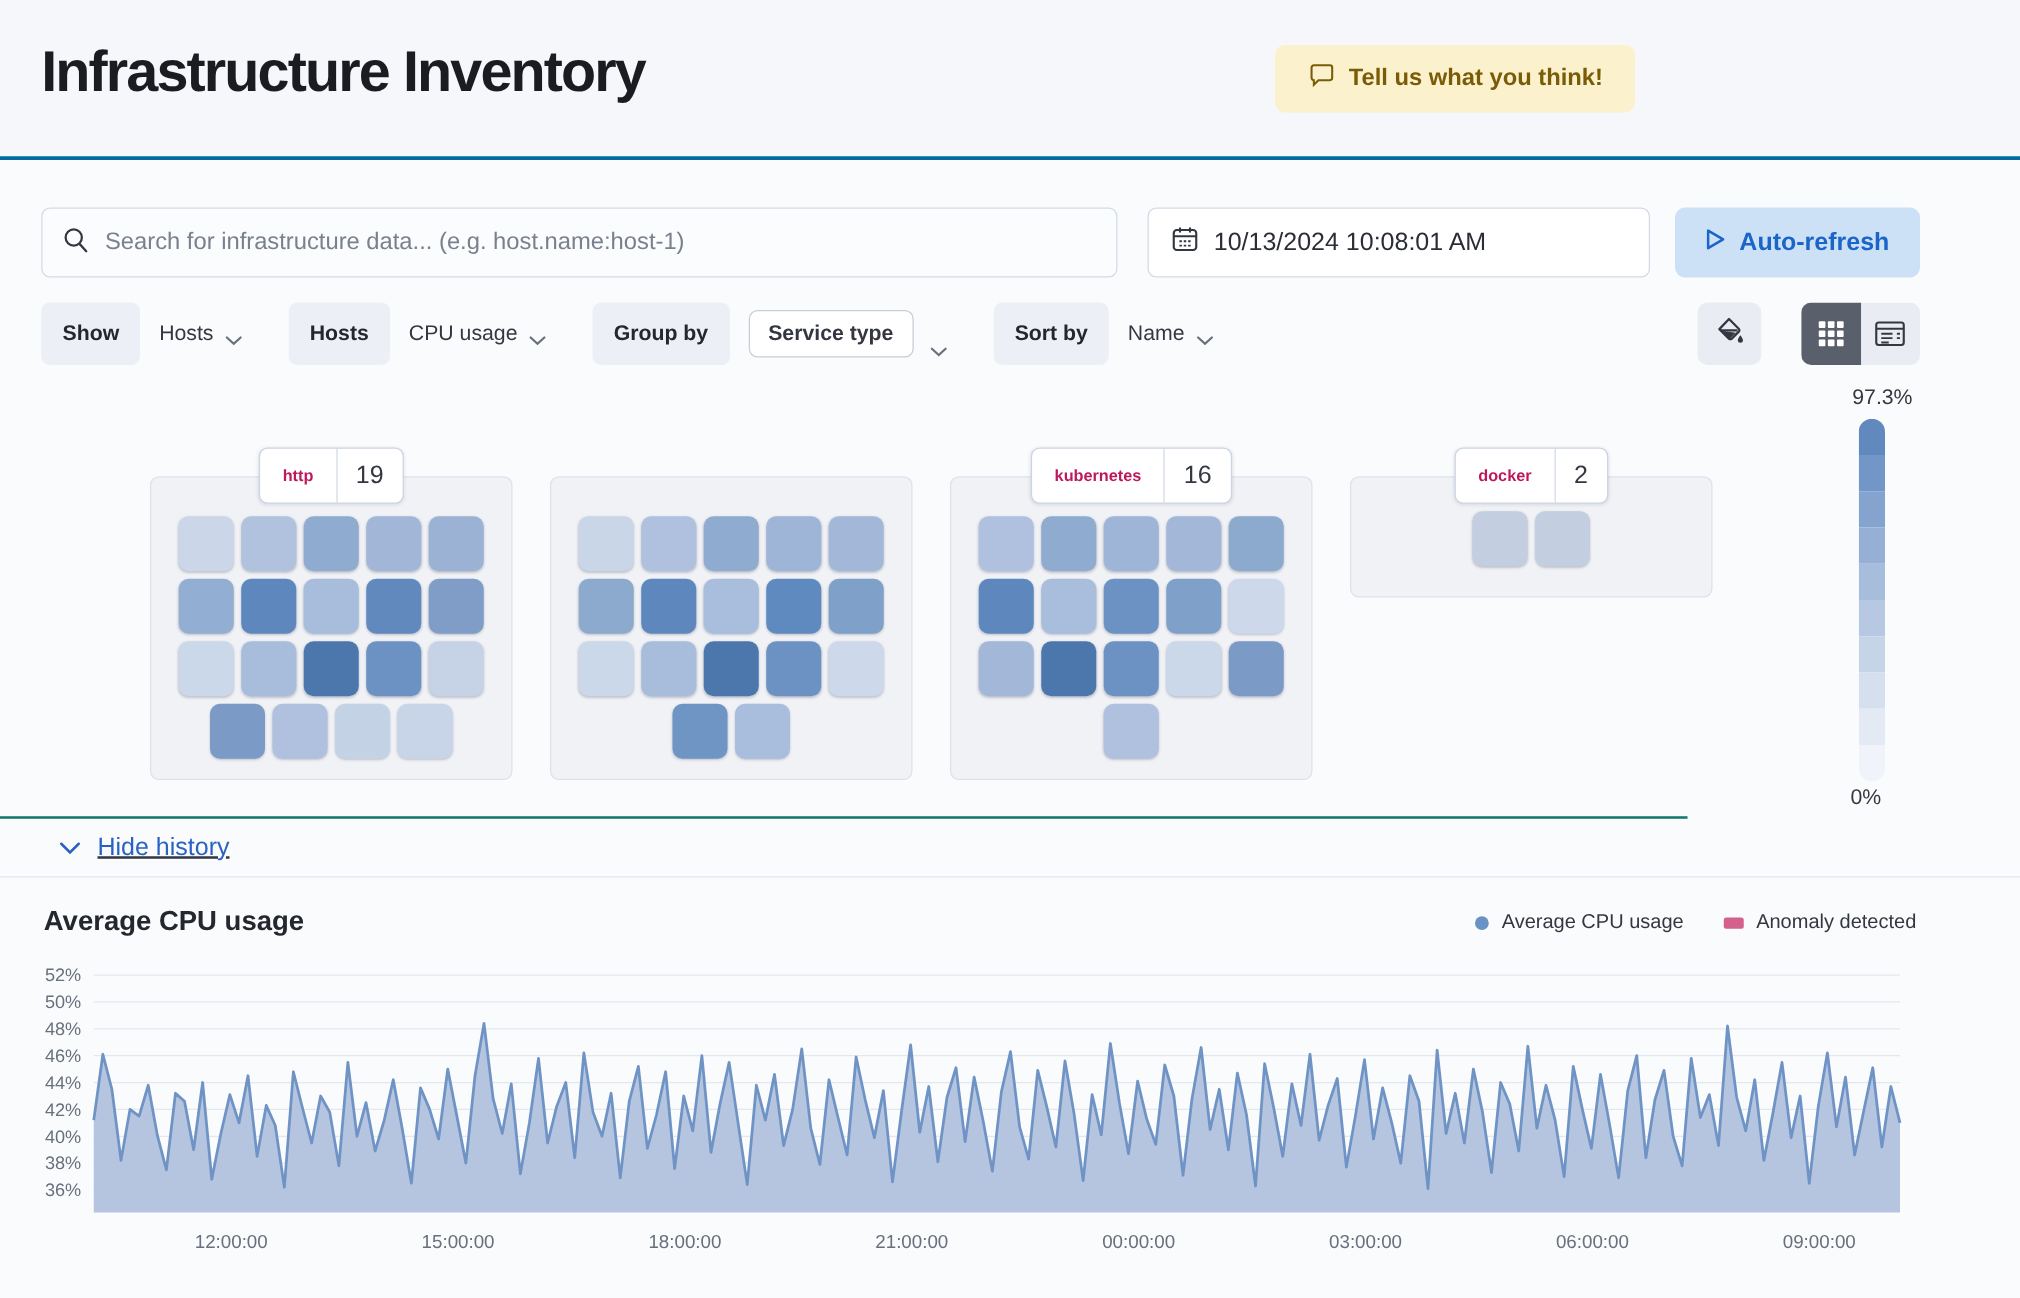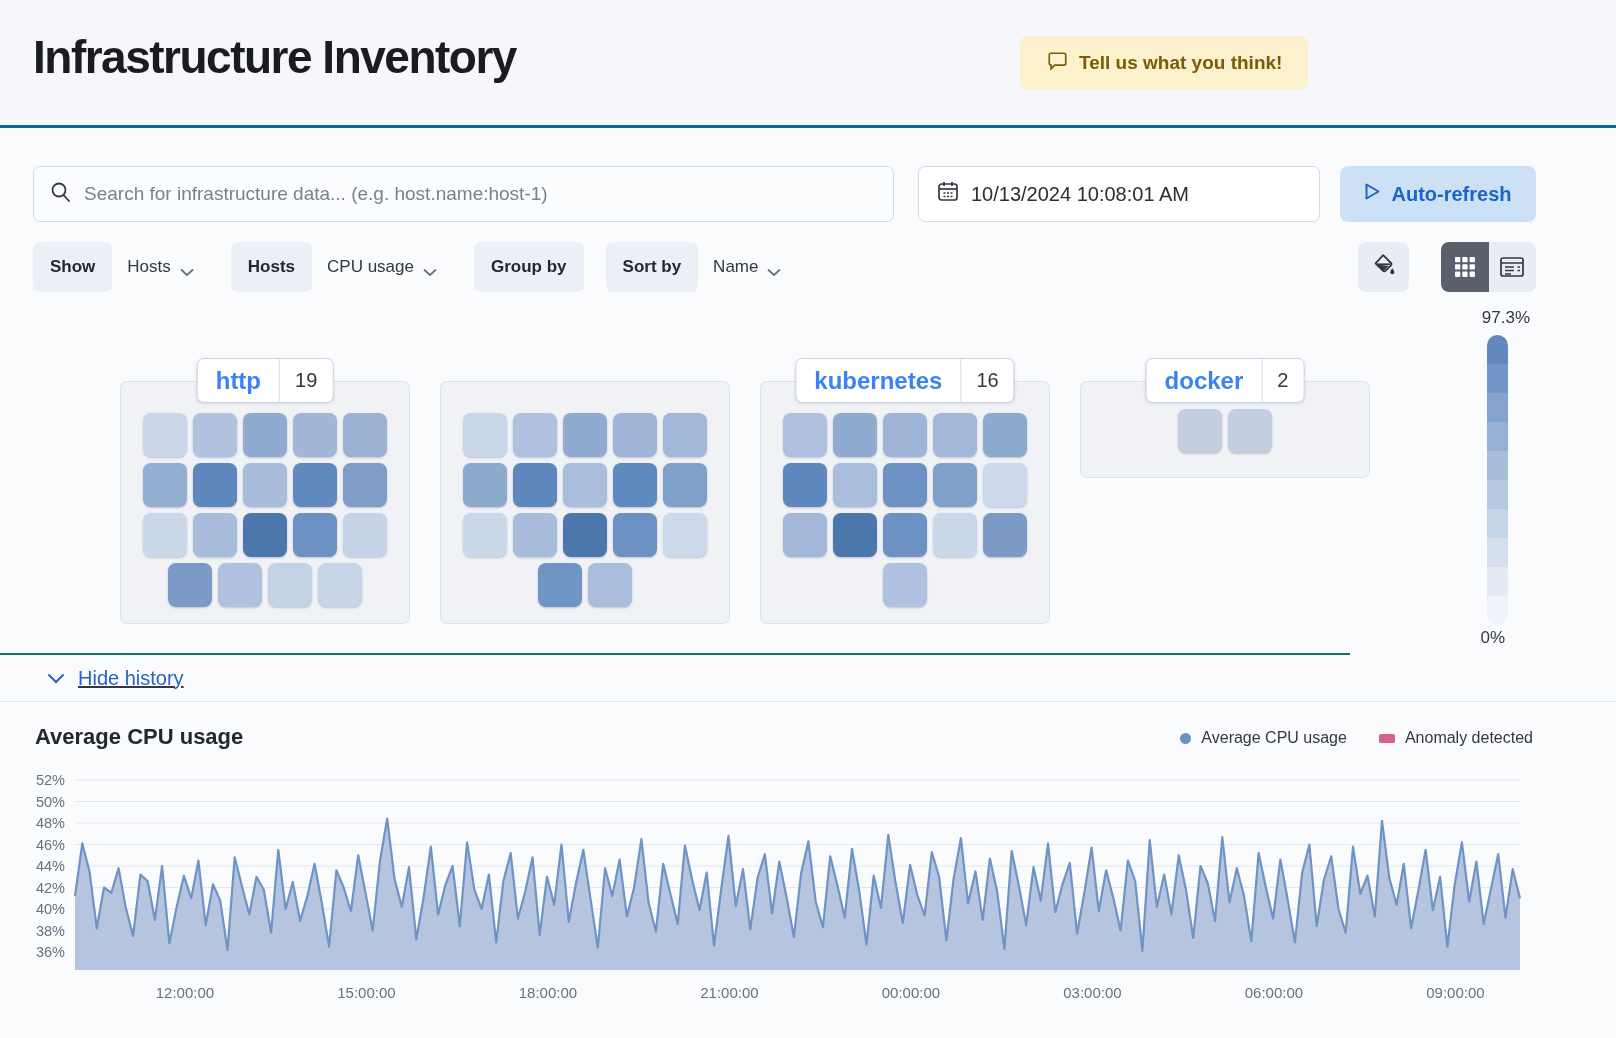--- a/index.html
+++ b/index.html
@@ -29,21 +29,21 @@
   .icon-btn { position:absolute; top:242px; width:51px; height:50px; background:#e9edf3; border-radius:8px; display:flex; align-items:center; justify-content:center; cursor:pointer; }
   .toggle-group { position:absolute; left:1441px; top:242px; width:95px; height:50px; border-radius:8px; overflow:hidden; display:flex; }
   .toggle-cell { width:47.5px; height:50px; display:flex; align-items:center; justify-content:center; cursor:pointer; }
   .toggle-on { background:#5a606b; }
   .toggle-off { background:#e9edf3; }
 
   
   .waffle { position:absolute; left:0; top:300px; width:1616px; height:353px; }
   .panel { position:absolute; width:290px; background:#f0f2f6; border:1px solid #dde2ea; border-radius:7px; }
   .badge { position:absolute; top:-24px; left:50%; transform:translateX(-50%); height:45px; background:#fff; border:1px solid #cbd4e2; border-radius:7px; display:flex; align-items:center; box-shadow:0 1px 3px rgba(40,50,70,.12); white-space:nowrap; cursor:pointer; }
-  .badge-name { padding:0 18px; font-size:24px; font-weight:700; color:#3b82f6; }
+  .badge-name { padding:0 18px; font-size:13px; font-weight:700; color:#be185d; }
   .badge-count { padding:0 15px; font-size:20px; color:#343741; border-left:1px solid #d3dae6; align-self:stretch; display:flex; align-items:center; }
   .tile-rows { padding-top:28px; }
   .tile-row { display:flex; justify-content:center; }
   .tile { width:44px; height:44px; border-radius:8px; margin:3px; box-shadow:0 1px 2px rgba(50,60,80,.25); cursor:pointer; }
   .sev-bar { position:absolute; left:1487px; top:35px; width:21px; height:290px; border-radius:11px; overflow:hidden; display:flex; flex-direction:column; }
   .sev-bar div { flex:1; }
   .sev-max { position:absolute; left:1430px; top:8px; width:100px; text-align:right; font-size:17px; color:#343741; }
   .sev-min { position:absolute; left:1430px; top:328px; width:75px; text-align:right; font-size:17px; color:#343741; }
 
   
@@ -119,20 +119,26 @@
     <span class="flabel">Hosts</span>
     <span class="fvalue">
       <span>CPU usage</span>
       <svg width="14" height="9" viewBox="0 0 14 9" fill="none" stroke="#69707d" stroke-width="1.8" stroke-linecap="round">
           <path d="M1.5 2l5.5 5 5.5-5"></path>
         </svg>
     </span>
   </div>
   <div class="fgroup">
     <span class="flabel">Group by</span>
+    <span class="fvalue" style="gap:13px;">
+      <span class="chip">Service type</span>
+      <svg width="14" height="9" viewBox="0 0 14 9" fill="none" stroke="#69707d" stroke-width="1.8" stroke-linecap="round">
+          <path d="M1.5 2l5.5 5 5.5-5"></path>
+        </svg>
+    </span>
   </div>
   <div class="fgroup">
     <span class="flabel">Sort by</span>
     <span class="fvalue">
       <span>Name</span>
       <svg width="14" height="9" viewBox="0 0 14 9" fill="none" stroke="#69707d" stroke-width="1.8" stroke-linecap="round">
           <path d="M1.5 2l5.5 5 5.5-5"></path>
         </svg>
     </span>
   </div>

